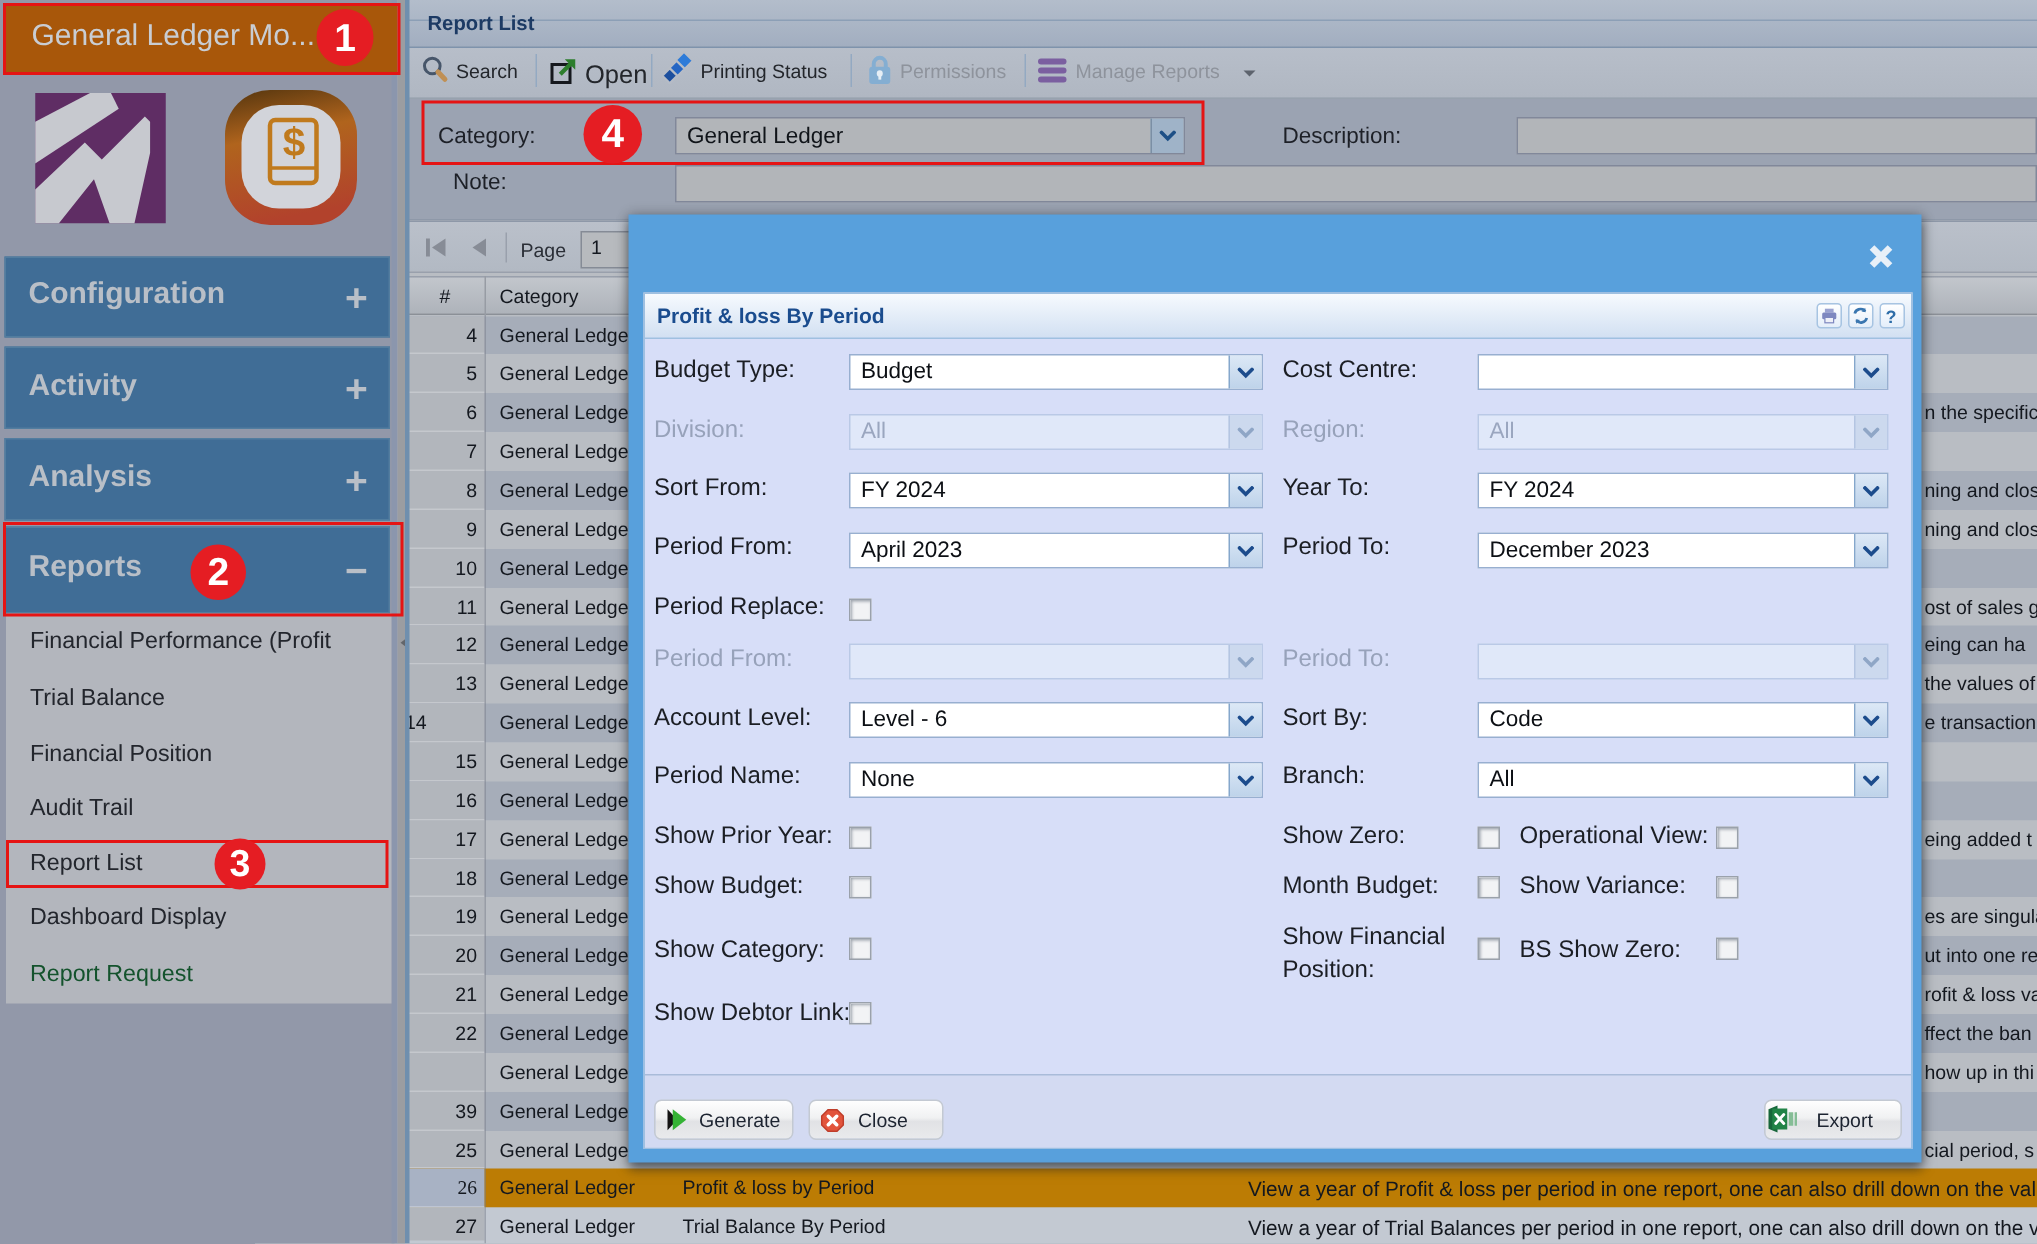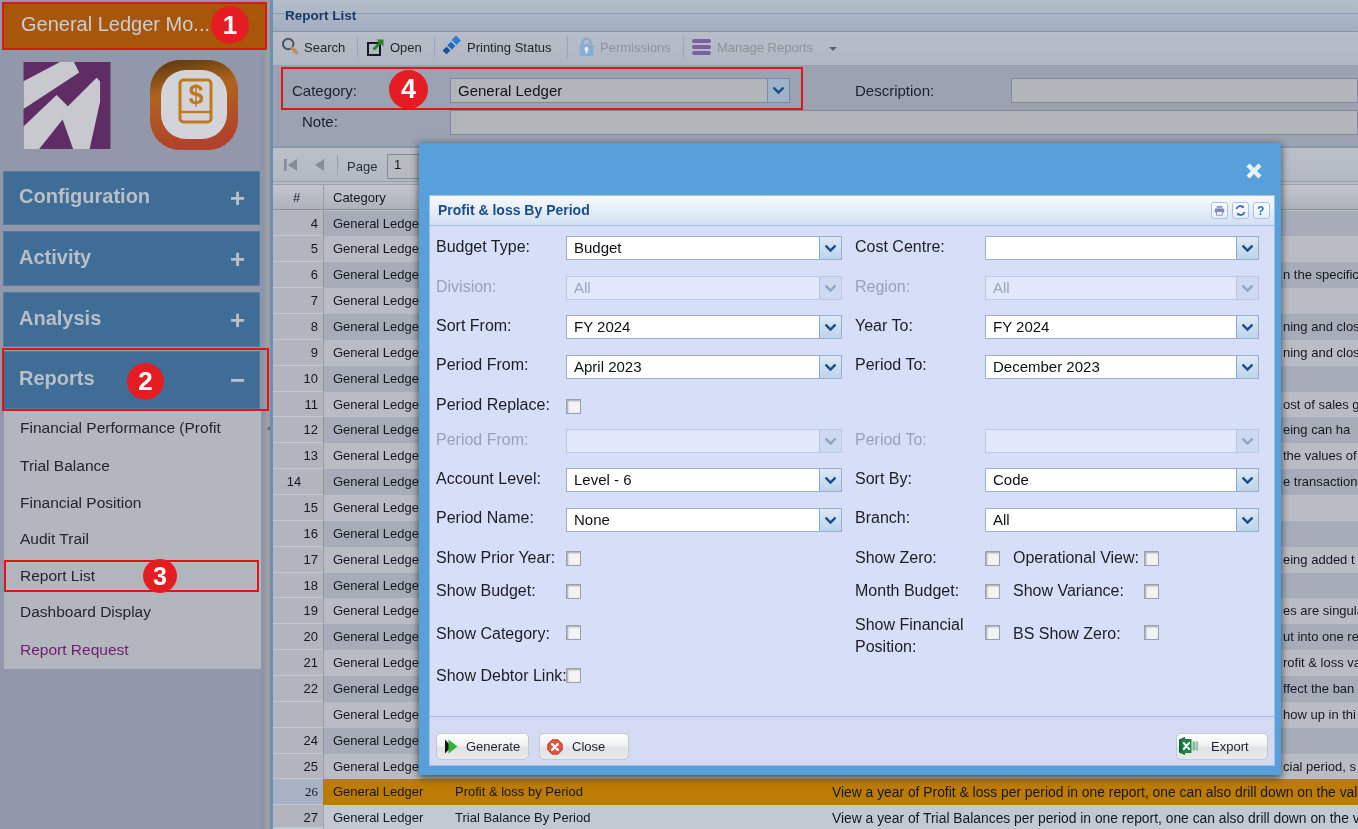--- a/index.html
+++ b/index.html
@@ -57,38 +57,38 @@
 <div class="abs" style="left:3px;top:351px;width:257px;height:58px;background:#406d96;border:1px solid #527d9f;box-sizing:border-box;"></div>
 <div class="abs" style="left:19px;top:367.0px;font-size:20px;font-weight:bold;color:#b9bfc7;">Reports</div>
 <div class="abs" style="left:230px;top:365.0px;font-size:26px;font-weight:bold;color:#b9bfc7;">−</div>
 <div class="abs" style="left:4px;top:409px;width:257px;height:260px;background:#b3b6bd;"></div>
 <div class="abs" style="left:20px;top:419px;font-size:15.5px;color:#23262d;white-space:nowrap;">Financial Performance (Profit</div>
 <div class="abs" style="left:20px;top:457px;font-size:15.5px;color:#23262d;white-space:nowrap;">Trial Balance</div>
 <div class="abs" style="left:20px;top:494px;font-size:15.5px;color:#23262d;white-space:nowrap;">Financial Position</div>
 <div class="abs" style="left:20px;top:530px;font-size:15.5px;color:#23262d;white-space:nowrap;">Audit Trail</div>
 <div class="abs" style="left:20px;top:567px;font-size:15.5px;color:#23262d;white-space:nowrap;">Report List</div>
 <div class="abs" style="left:20px;top:603px;font-size:15.5px;color:#23262d;white-space:nowrap;">Dashboard Display</div>
-<div class="abs" style="left:20px;top:641px;font-size:15.5px;color:#701a75;white-space:nowrap;">Report Request</div>
+<div class="abs" style="left:20px;top:641px;font-size:15.5px;color:#14532d;white-space:nowrap;">Report Request</div>
 <div class="abs" style="left:270px;top:0;width:1088px;height:829px;background:#a6adbb;box-sizing:border-box;"></div>
 <div class="abs" style="left:270px;top:0;width:1088px;height:32px;background:linear-gradient(#b3bdcb,#a2aec0);border-bottom:1px solid #7e93ac;box-sizing:border-box;"></div>
 <div class="abs" style="left:270px;top:13px;width:1088px;height:1px;background:#8c9fb6;"></div>
 <div class="abs" style="left:285px;top:8px;font-size:13.5px;font-weight:bold;color:#1c3a64;">Report List</div>
 <div class="abs" style="left:270px;top:32px;width:1088px;height:34px;background:linear-gradient(#b7bec9,#b0b7c2);border-bottom:1px solid #98a2ae;box-sizing:border-box;"></div>
 <svg style="left:281px;top:37px;" width="19" height="19" viewBox="0 0 19 19">
 <circle cx="7.2" cy="7" r="5.2" fill="none" stroke="#47566a" stroke-width="2"></circle>
 <path d="M11,11 L15.6,15.8" stroke="#c09055" stroke-width="3.4" stroke-linecap="round"></path>
 </svg>
 <div class="abs" style="left:304px;top:40px;font-size:13px;color:#23262b;">Search</div>
 <div class="abs" style="left:357px;top:36px;width:1px;height:22px;background:#93a9c2;"></div>
 <svg style="left:366px;top:36px;" width="21" height="21" viewBox="0 0 21 21">
 <rect x="2" y="7" width="12" height="12" fill="none" stroke="#15181d" stroke-width="2"></rect>
 <path d="M7.5,13.5 L14.5,6.5" stroke="#2d7e2d" stroke-width="2.8"></path>
 <polygon points="10.5,3.5 17.5,3.5 17.5,10.5" fill="#2d7e2d"></polygon>
 </svg>
-<div class="abs" style="left:390px;top:40px;font-size:13px;color:#23262b;">Open</div>
+<div class="abs" style="left:390px;top:40px;font-size:17px;color:#23262b;">Open</div>
 <div class="abs" style="left:434px;top:36px;width:1px;height:22px;background:#93a9c2;"></div>
 <svg style="left:441px;top:34px;" width="22" height="22" viewBox="0 0 22 22">
 <polygon points="15,0.5 21,6.5 15,12.5 9,6.5" fill="#2d7bd9" stroke="#b6bcc6" stroke-width="1.6"></polygon>
 <polygon points="10,6.5 15.5,12 10,17.5 4.5,12" fill="#2465c4" stroke="#b6bcc6" stroke-width="1.6"></polygon>
 <polygon points="5.5,11.5 10.5,16.5 5.5,21.5 0.5,16.5" fill="#1c4f9e" stroke="#b6bcc6" stroke-width="1.6"></polygon>
 </svg>
 <div class="abs" style="left:467px;top:40px;font-size:13px;color:#23262b;">Printing Status</div>
 <div class="abs" style="left:567px;top:36px;width:1px;height:22px;background:#93a9c2;"></div>
 <svg style="left:577px;top:36px;" width="19" height="21" viewBox="0 0 19 21">
 <path d="M5.5,9 L5.5,6.5 a4,4 0 0 1 8,0 L13.5,9" fill="none" stroke="#84aed2" stroke-width="2.6"></path>
@@ -178,21 +178,21 @@
 <div class="gridtx" style="left:270px;top:422.4px;width:48px;text-align:right;">12</div>
 <div class="gridtx" style="left:333px;top:422.4px;">General Ledger</div>
 <div class="gridtx" style="left:1283px;top:422.4px;">eing can ha</div>
 <div class="abs" style="left:270px;top:443.2px;width:1088px;height:25.86px;background:#b9bdc3;"></div>
 <div class="abs" style="left:270px;top:443.2px;width:53px;height:25.86px;background:#b2b6bc;border-bottom:1px solid rgba(255,255,255,0.25);box-sizing:border-box;"></div>
 <div class="gridtx" style="left:270px;top:448.2px;width:48px;text-align:right;">13</div>
 <div class="gridtx" style="left:333px;top:448.2px;">General Ledger</div>
 <div class="gridtx" style="left:1283px;top:448.2px;">the values of</div>
 <div class="abs" style="left:270px;top:469.1px;width:1088px;height:25.86px;background:#a6adb9;"></div>
 <div class="abs" style="left:270px;top:469.1px;width:53px;height:25.86px;background:#b2b6bc;border-bottom:1px solid rgba(255,255,255,0.25);box-sizing:border-box;"></div>
-<div class="gridtx" style="left:270px;top:474.1px;width:48px;text-align:center;">14</div>
+<div class="gridtx" style="left:270px;top:474.1px;width:48px;text-align:left;">14</div>
 <div class="gridtx" style="left:333px;top:474.1px;">General Ledger</div>
 <div class="gridtx" style="left:1283px;top:474.1px;">e transaction</div>
 <div class="abs" style="left:270px;top:495.0px;width:1088px;height:25.86px;background:#b9bdc3;"></div>
 <div class="abs" style="left:270px;top:495.0px;width:53px;height:25.86px;background:#b2b6bc;border-bottom:1px solid rgba(255,255,255,0.25);box-sizing:border-box;"></div>
 <div class="gridtx" style="left:270px;top:500.0px;width:48px;text-align:right;">15</div>
 <div class="gridtx" style="left:333px;top:500.0px;">General Ledger</div>
 <div class="abs" style="left:270px;top:520.8px;width:1088px;height:25.86px;background:#a6adb9;"></div>
 <div class="abs" style="left:270px;top:520.8px;width:53px;height:25.86px;background:#b2b6bc;border-bottom:1px solid rgba(255,255,255,0.25);box-sizing:border-box;"></div>
 <div class="gridtx" style="left:270px;top:525.8px;width:48px;text-align:right;">16</div>
 <div class="gridtx" style="left:333px;top:525.8px;">General Ledger</div>
@@ -225,21 +225,21 @@
 <div class="gridtx" style="left:270px;top:681.0px;width:48px;text-align:right;">22</div>
 <div class="gridtx" style="left:333px;top:681.0px;">General Ledger</div>
 <div class="gridtx" style="left:1283px;top:681.0px;">ffect the ban</div>
 <div class="abs" style="left:270px;top:701.8px;width:1088px;height:25.86px;background:#b9bdc3;"></div>
 <div class="abs" style="left:270px;top:701.8px;width:53px;height:25.86px;background:#b2b6bc;border-bottom:1px solid rgba(255,255,255,0.25);box-sizing:border-box;"></div>
 <div class="gridtx" style="left:270px;top:706.8px;width:48px;text-align:right;margin-top:34px;">23</div>
 <div class="gridtx" style="left:333px;top:706.8px;">General Ledger</div>
 <div class="gridtx" style="left:1283px;top:706.8px;">how up in thi</div>
 <div class="abs" style="left:270px;top:727.7px;width:1088px;height:25.86px;background:#a6adb9;"></div>
 <div class="abs" style="left:270px;top:727.7px;width:53px;height:25.86px;background:#b2b6bc;border-bottom:1px solid rgba(255,255,255,0.25);box-sizing:border-box;"></div>
-<div class="gridtx" style="left:270px;top:732.7px;width:48px;text-align:right;">24</div>
+<div class="gridtx" style="left:270px;top:732.7px;width:48px;text-align:right;">39</div>
 <div class="gridtx" style="left:333px;top:732.7px;">General Ledger</div>
 <div class="abs" style="left:270px;top:753.6px;width:1088px;height:25.86px;background:#b9bdc3;"></div>
 <div class="abs" style="left:270px;top:753.6px;width:53px;height:25.86px;background:#b2b6bc;border-bottom:1px solid rgba(255,255,255,0.25);box-sizing:border-box;"></div>
 <div class="gridtx" style="left:270px;top:758.6px;width:48px;text-align:right;">25</div>
 <div class="gridtx" style="left:333px;top:758.6px;">General Ledger</div>
 <div class="gridtx" style="left:1283px;top:758.6px;">cial period, s</div>
 <div class="abs" style="left:270px;top:779.4px;width:1088px;height:25.86px;background:#bc7c04;"></div>
 <div class="abs" style="left:270px;top:779.4px;width:53px;height:25.86px;background:#a8b2c4;border-bottom:1px solid rgba(255,255,255,0.25);box-sizing:border-box;"></div>
 <div class="gridtx" style="left:270px;top:784.4px;width:48px;text-align:right;font-family:Liberation Serif, serif;">26</div>
 <div class="gridtx" style="left:333px;top:784.4px;">General Ledger</div>

